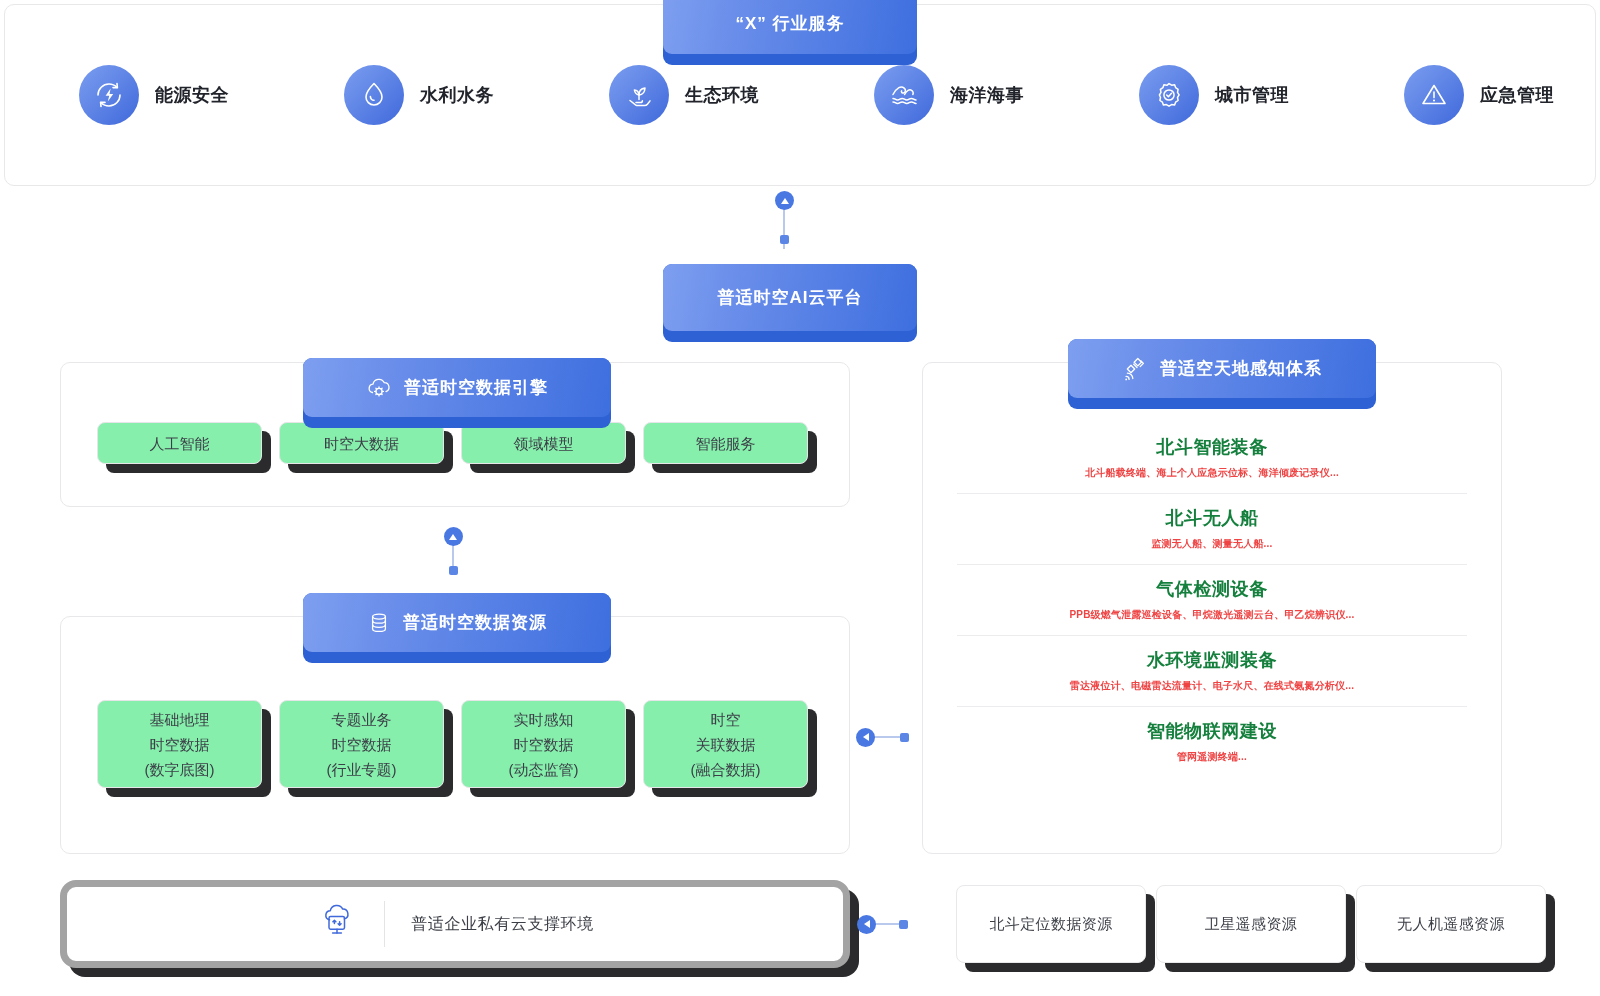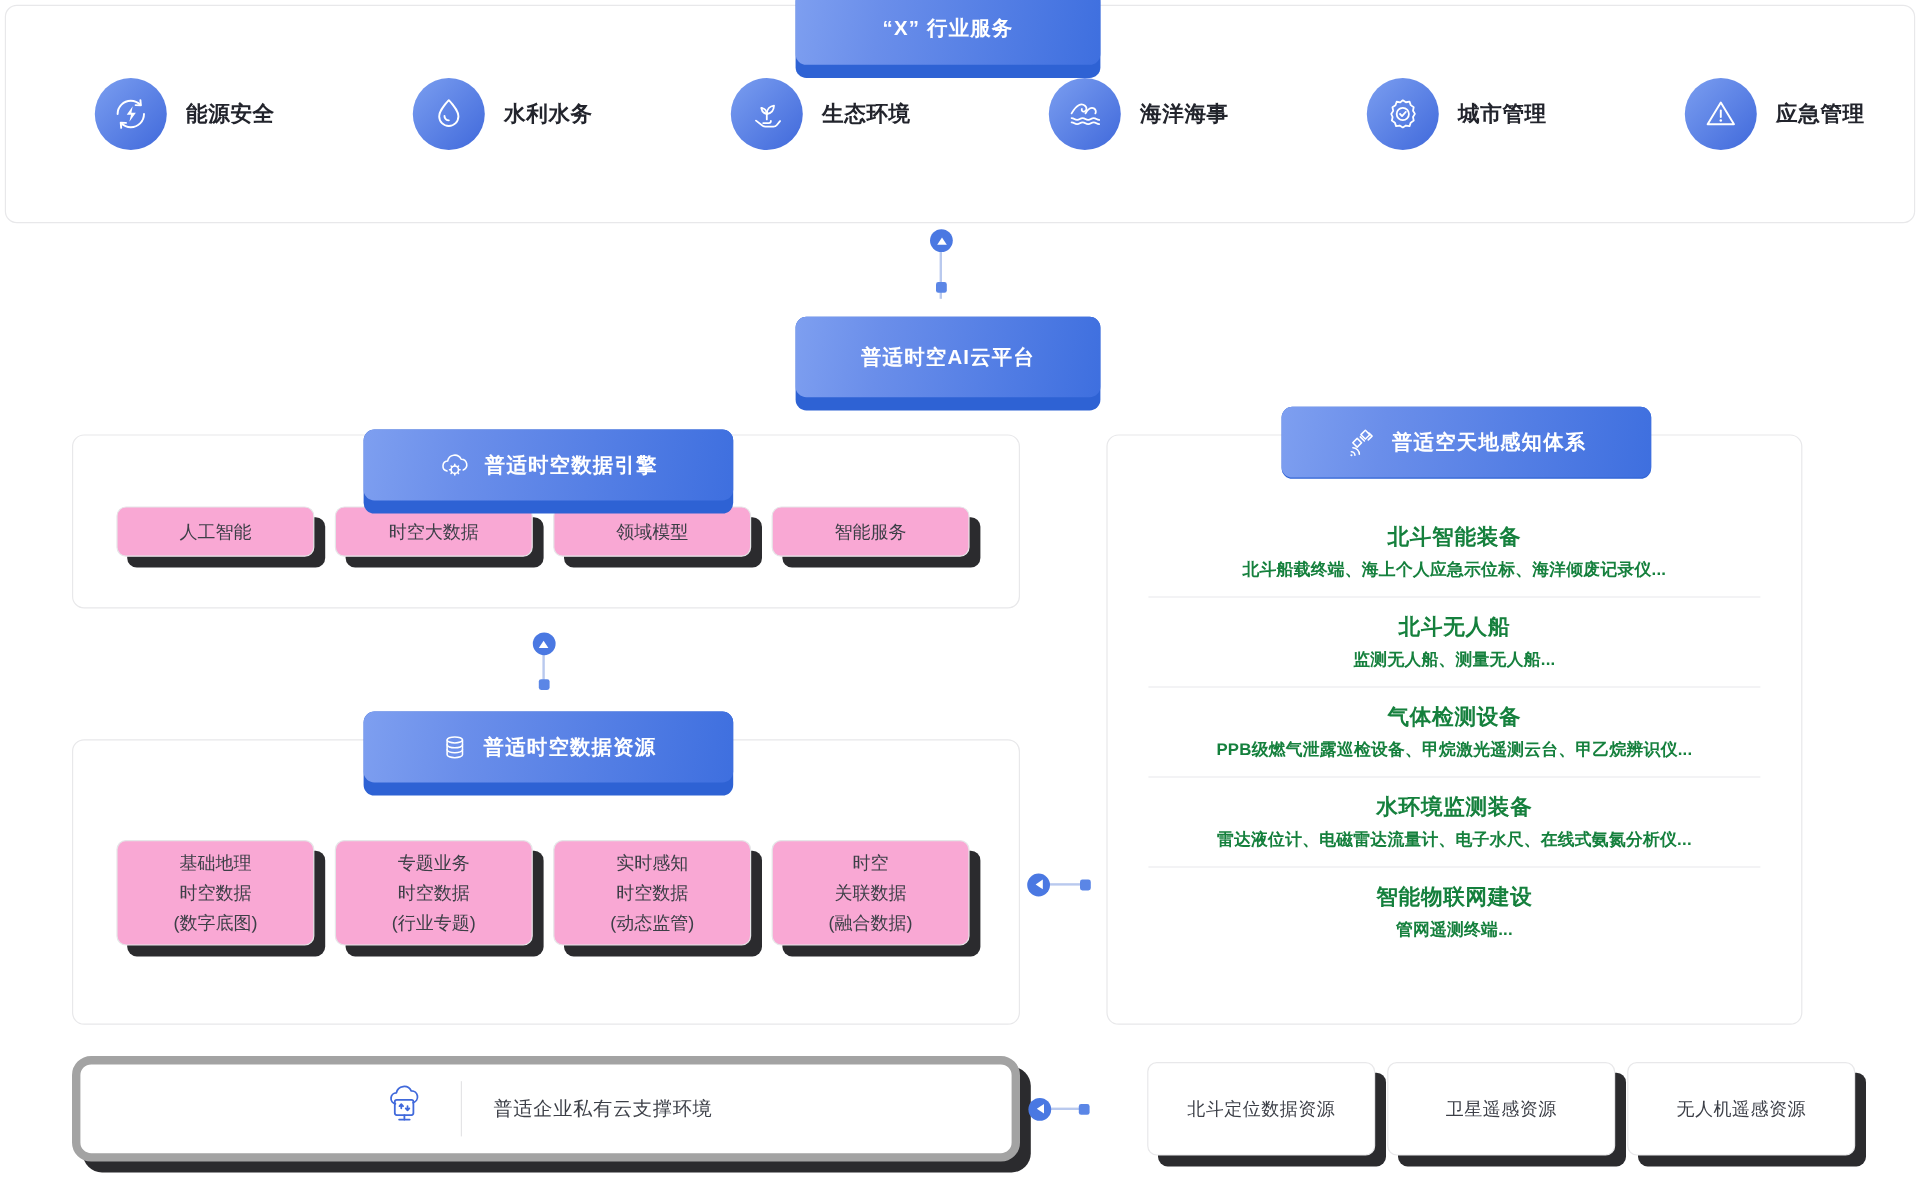--- a/index.html
+++ b/index.html
@@ -65,27 +65,27 @@
   .badge-face svg { display: block; }
 
   #badge-x      { left: 663px; top: -8px;  width: 254px; height: 73px; }
   #badge-x .badge-face { height: 62px; }
   #badge-cloud  { left: 663px; top: 264px; width: 254px; height: 78px; }
   #badge-cloud .badge-face { height: 67px; }
   #badge-engine { left: 303px; top: 358px; width: 308px; height: 70px; }
   #badge-engine .badge-face { height: 59px; }
   #badge-res    { left: 303px; top: 593px; width: 308px; height: 70px; }
   #badge-res .badge-face { height: 59px; }
-  #badge-sense  { left: 1068px; top: 339px; width: 308px; height: 60px; }
+  #badge-sense  { left: 1068px; top: 339px; width: 308px; height: 70px; }
   #badge-sense .badge-face { height: 59px; }
 
   
   .chip {
     position: absolute;
-    background: #f9a8d4;
+    background: #86efac;
     border: 1px solid #e6e6e8;
     border-radius: 8px;
     box-shadow: 9px 9px 0 0 #2b2b2e;
     display: flex; align-items: center; justify-content: center;
     text-align: center;
     color: #3c3f47;
   }
   .chip .ctext { font-size: 15px; line-height: 25px; white-space: pre-line; }
 
   
@@ -95,21 +95,21 @@
   
   #sense-panel { left: 922px; top: 362px; width: 580px; height: 492px; }
   .sense-list { position: absolute; left: 34px; top: 60px; right: 34px; }
   .sense-item { padding: 12px 0 13px; text-align: center; }
   .sense-item + .sense-item { border-top: 1px solid #ececee; }
   .sense-title {
     font-size: 18px; font-weight: bold; color: #15803d;
     letter-spacing: .6px; margin-bottom: 7px;
   }
   .sense-desc {
-    font-size: 14px; font-weight: bold; color: #15803d;
+    font-size: 10px; font-weight: bold; color: #ef4444;
     letter-spacing: .2px; white-space: nowrap;
   }
 
   
   #bottom-cloud {
     position: absolute; left: 60px; top: 880px; width: 790px; height: 88px;
     background: #fff; border: 7px solid #a3a3a3; border-radius: 16px;
     box-shadow: 9px 9px 0 0 #2b2b2e;
     display: flex; align-items: center; justify-content: center; gap: 26px;
   }

